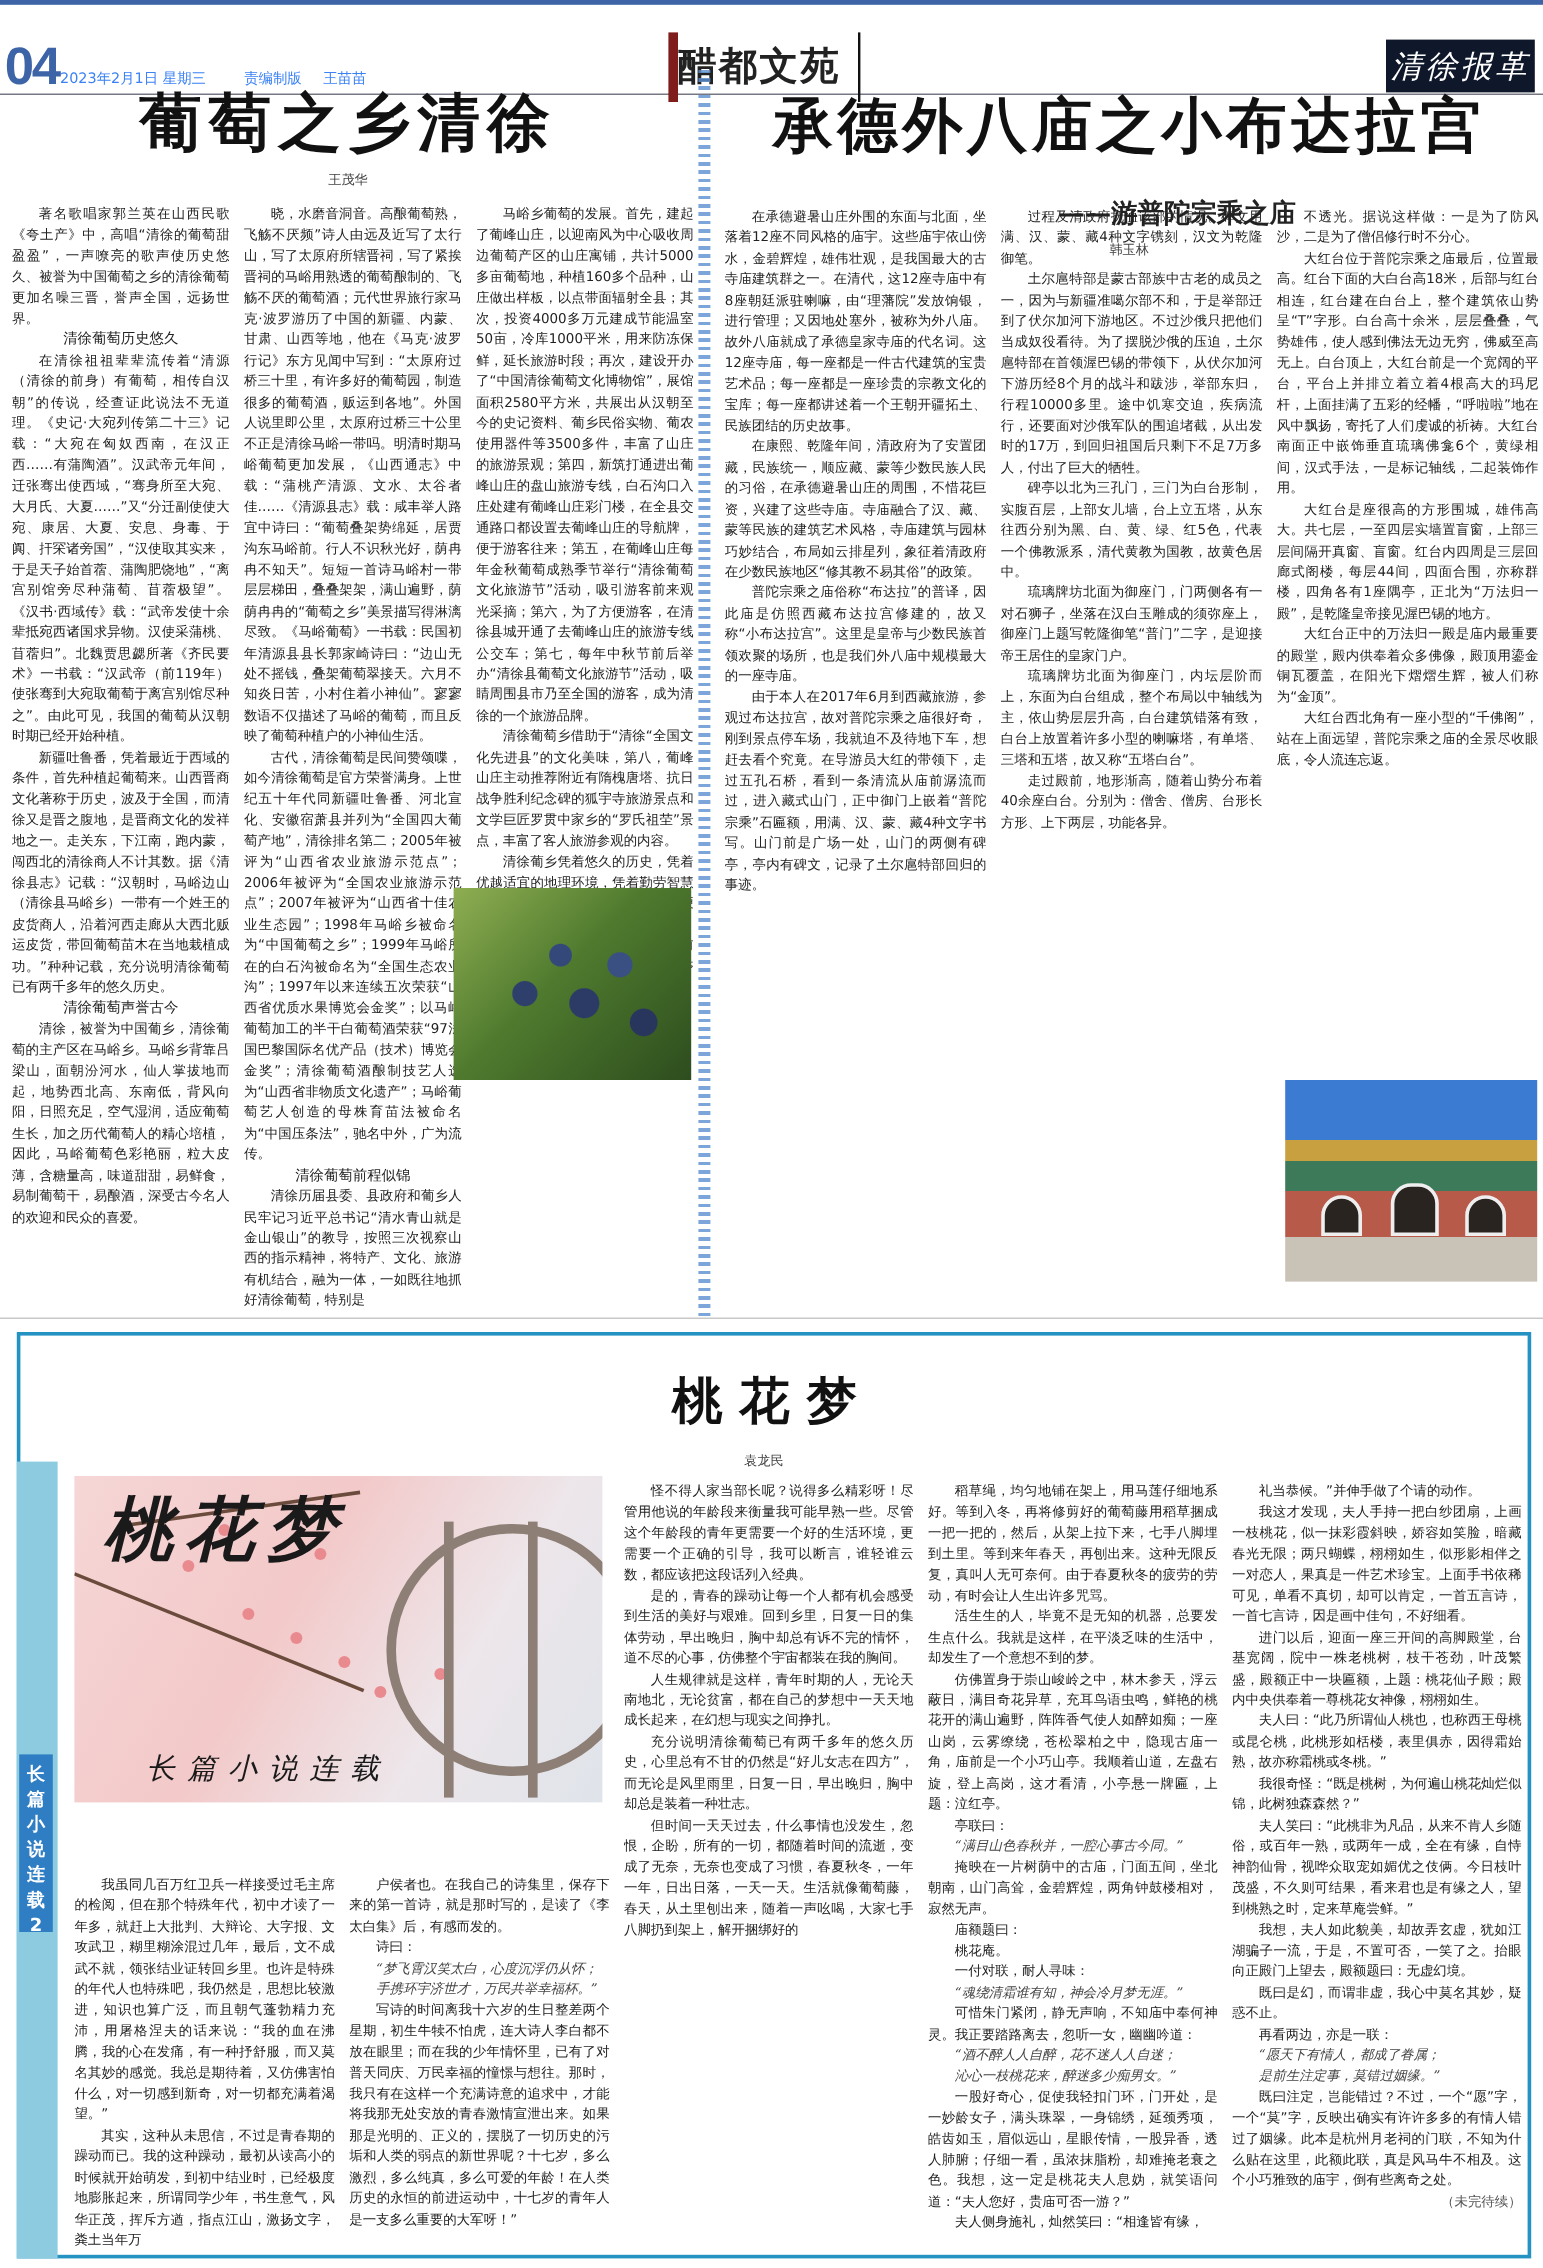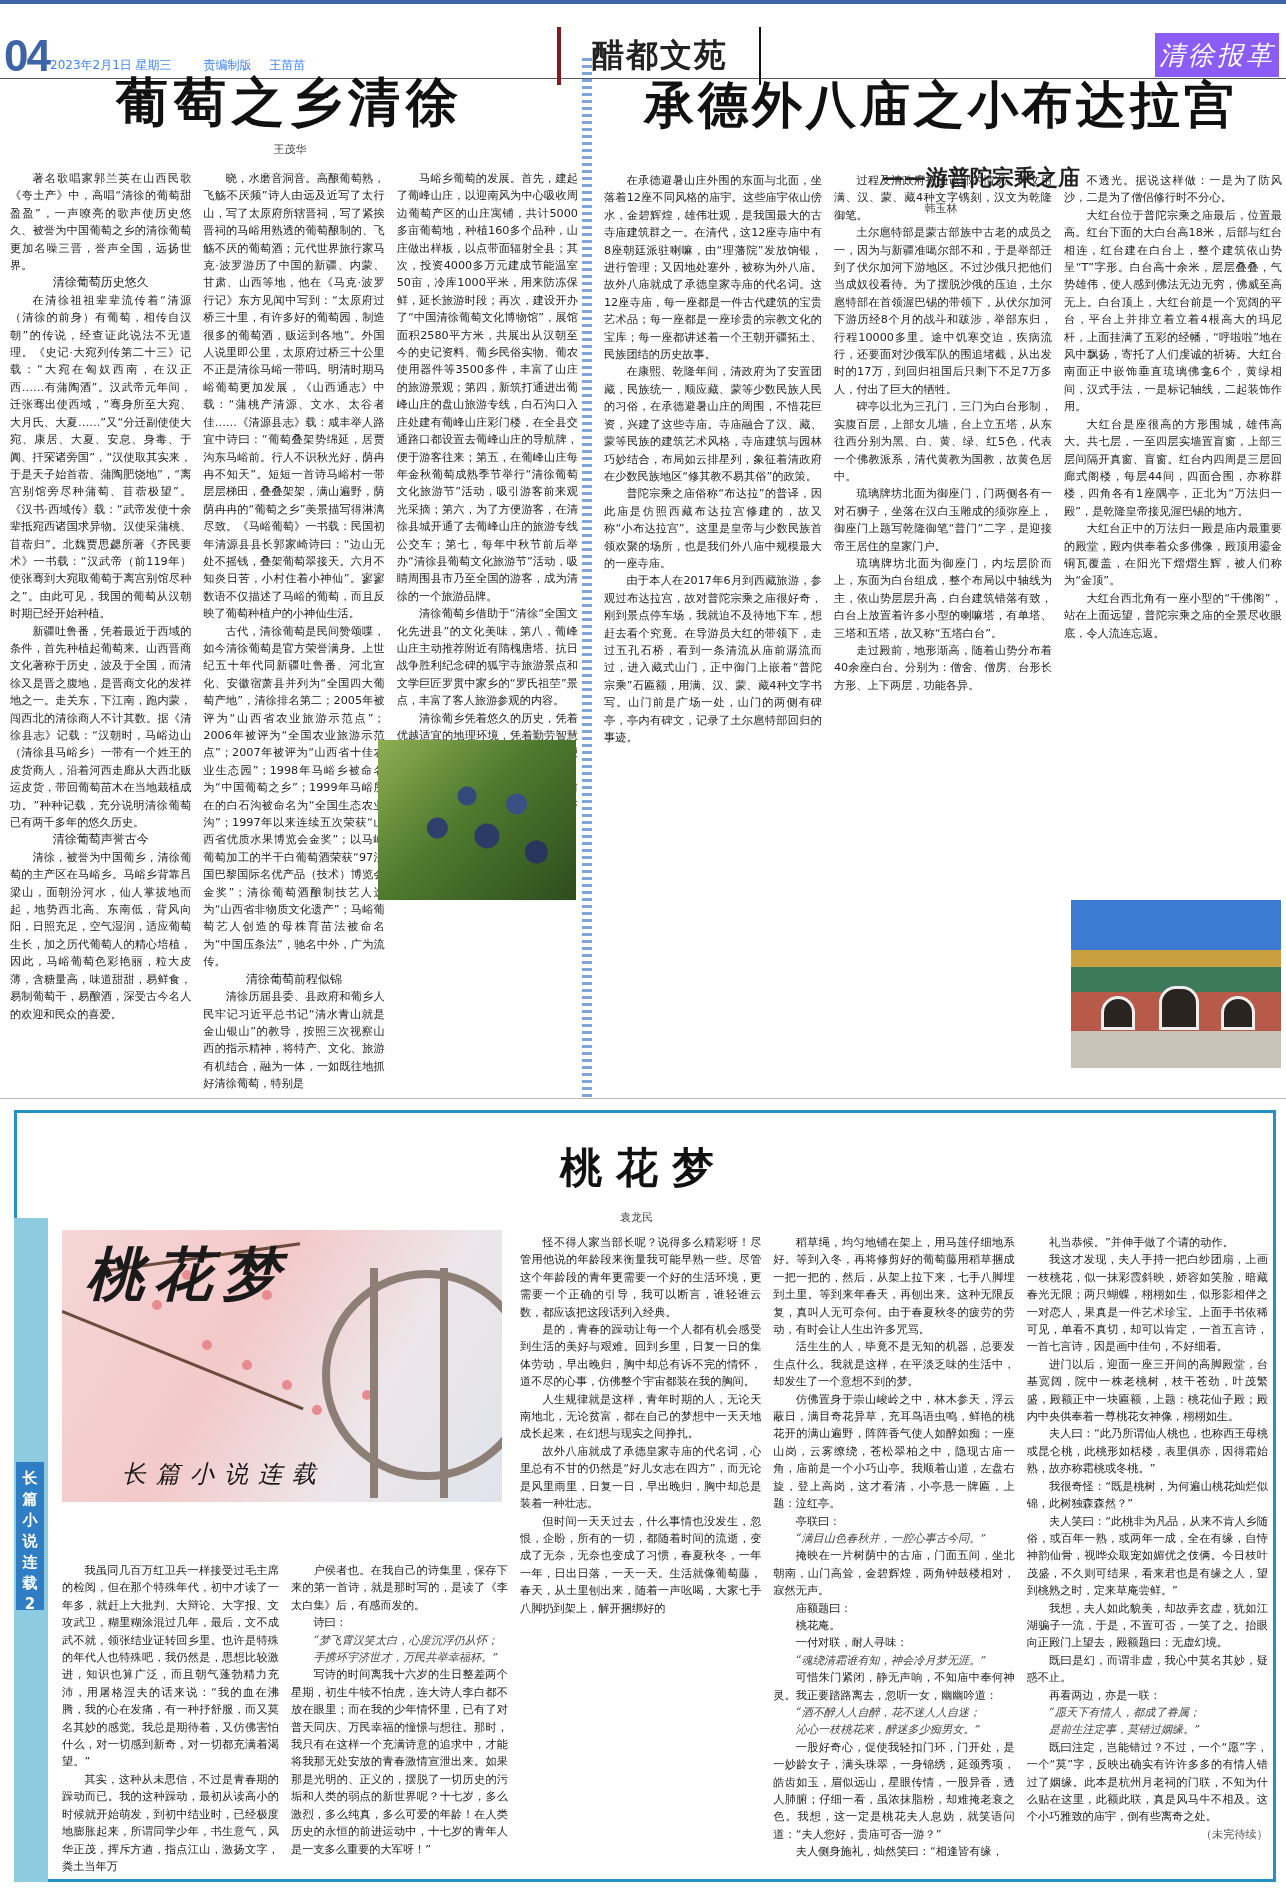--- a/index.html
+++ b/index.html
@@ -2,23 +2,23 @@
 <html><head>
 <meta charset="utf-8">
 <style>
   *{box-sizing:border-box;margin:0;padding:0;}
   body{width:1286px;height:1890px;background:#fff;font-family:"DejaVu Sans","Liberation Sans",sans-serif;color:#222;overflow:hidden;position:relative;}
   .topbar{position:absolute;left:0;top:0;width:1286px;height:4px;background:#3d64a6;}
   .masthead{position:absolute;left:0;top:4px;width:1286px;height:52px;border-bottom:1.5px solid #556;margin-top:23px;}
   .page-num{position:absolute;left:4px;top:4px;font-family:"Liberation Sans",sans-serif;font-weight:bold;font-size:44px;color:#3d64a6;letter-spacing:-2px;}
   .date-line{position:absolute;left:50px;top:30px;font-size:12px;color:#3b82f6;}
   .date-line span{margin-right:28px;}
-  .section-box{position:absolute;left:557px;top:0;width:204px;height:58px;border-left:4px solid #7f1d1d;border-right:2px solid #111;display:flex;align-items:center;justify-content:center;}
+  .section-box{position:absolute;left:557px;top:0;width:160px;height:58px;border-left:8px solid #7f1d1d;border-right:2px solid #111;display:flex;align-items:center;}
   .section-title{font-size:32px;font-weight:bold;letter-spacing:2px;font-family:"DejaVu Sans",sans-serif;}
-  .paper-logo{position:absolute;left:1155px;top:6px;width:124px;height:44px;background:#8b5cf6;color:#fff;font-family:"DejaVu Serif",serif;font-style:italic;font-size:26px;display:flex;align-items:center;justify-content:center;letter-spacing:3px;}
+  .paper-logo{position:absolute;left:1155px;top:6px;width:124px;height:44px;background:#0f172a;color:#fff;font-family:"DejaVu Serif",serif;font-style:italic;font-size:26px;display:flex;align-items:center;justify-content:center;letter-spacing:3px;}
 
   .col-divider{position:absolute;left:582px;top:58px;width:10px;height:1040px;
     background-image:repeating-linear-gradient(180deg,#5b8fd0 0 3px,transparent 3px 7px);opacity:.8;}
   .h-divider{position:absolute;left:0;top:1098px;width:1286px;height:1px;background:#bbb;}
 
   .article{position:absolute;}
   .art-title{text-align:center;font-weight:bold;color:#111;font-family:"DejaVu Sans",sans-serif;}
   .art-sub{text-align:center;font-family:"DejaVu Serif",serif;font-size:22px;font-weight:bold;}
   .art-author{text-align:center;font-family:"DejaVu Serif",serif;font-size:11px;color:#444;}
   .cols{position:absolute;display:flex;gap:12px;}
@@ -176,21 +176,21 @@
       <p class="poem">“梦飞霄汉笑太白，心度沉浮仍从怀；</p>
       <p class="poem">手携环宇济世才，万民共举幸福杯。”</p>
       <p>写诗的时间离我十六岁的生日整差两个星期，初生牛犊不怕虎，连大诗人李白都不放在眼里；而在我的少年情怀里，已有了对普天同庆、万民幸福的憧憬与想往。那时，我只有在这样一个充满诗意的追求中，才能将我那无处安放的青春激情宣泄出来。如果那是光明的、正义的，摆脱了一切历史的污垢和人类的弱点的新世界呢？十七岁，多么激烈，多么纯真，多么可爱的年龄！在人类历史的永恒的前进运动中，十七岁的青年人是一支多么重要的大军呀！”</p>
     </div>
   </div>
 <div class="cols" id="novelRight" style="left:520px;top:1234px;width:748px;height:640px;">
     <div class="col">
       <p>怪不得人家当部长呢？说得多么精彩呀！尽管用他说的年龄段来衡量我可能早熟一些。尽管这个年龄段的青年更需要一个好的生活环境，更需要一个正确的引导，我可以断言，谁轻谁云数，都应该把这段话列入经典。</p>
       <p>是的，青春的躁动让每一个人都有机会感受到生活的美好与艰难。回到乡里，日复一日的集体劳动，早出晚归，胸中却总有诉不完的情怀，道不尽的心事，仿佛整个宇宙都装在我的胸间。</p>
       <p>人生规律就是这样，青年时期的人，无论天南地北，无论贫富，都在自己的梦想中一天天地成长起来，在幻想与现实之间挣扎。</p>
-      <p>故外八庙就成了承德皇家寺庙的代名词，心里总有不甘的仍然是“好儿女志在四方”，而无论是风里雨里，日复一日，早出晚归，胸中却总是装着一种壮志。</p>
+      <p>充分说明清徐葡萄已有两千多年的悠久历史，心里总有不甘的仍然是“好儿女志在四方”，而无论是风里雨里，日复一日，早出晚归，胸中却总是装着一种壮志。</p>
       <p>但时间一天天过去，什么事情也没发生，忽恨，企盼，所有的一切，都随着时间的流逝，变成了无奈，无奈也变成了习惯，春夏秋冬，一年一年，日出日落，一天一天。生活就像葡萄藤，春天，从土里刨出来，随着一声吆喝，大家七手八脚扔到架上，解开捆绑好的</p>
     </div>
     <div class="col">
       <p>稻草绳，均匀地铺在架上，用马莲仔细地系好。等到入冬，再将修剪好的葡萄藤用稻草捆成一把一把的，然后，从架上拉下来，七手八脚埋到土里。等到来年春天，再刨出来。这种无限反复，真叫人无可奈何。由于春夏秋冬的疲劳的劳动，有时会让人生出许多咒骂。</p>
       <p>活生生的人，毕竟不是无知的机器，总要发生点什么。我就是这样，在平淡乏味的生活中，却发生了一个意想不到的梦。</p>
       <p>仿佛置身于崇山峻岭之中，林木参天，浮云蔽日，满目奇花异草，充耳鸟语虫鸣，鲜艳的桃花开的满山遍野，阵阵香气使人如醉如痴；一座山岗，云雾缭绕，苍松翠柏之中，隐现古庙一角，庙前是一个小巧山亭。我顺着山道，左盘右旋，登上高岗，这才看清，小亭悬一牌匾，上题：泣红亭。</p>
       <p>亭联曰：</p>
       <p class="poem">“满目山色春秋并，一腔心事古今同。”</p>
       <p>掩映在一片树荫中的古庙，门面五间，坐北朝南，山门高耸，金碧辉煌，两角钟鼓楼相对，寂然无声。</p>
       <p>庙额题曰：</p>

